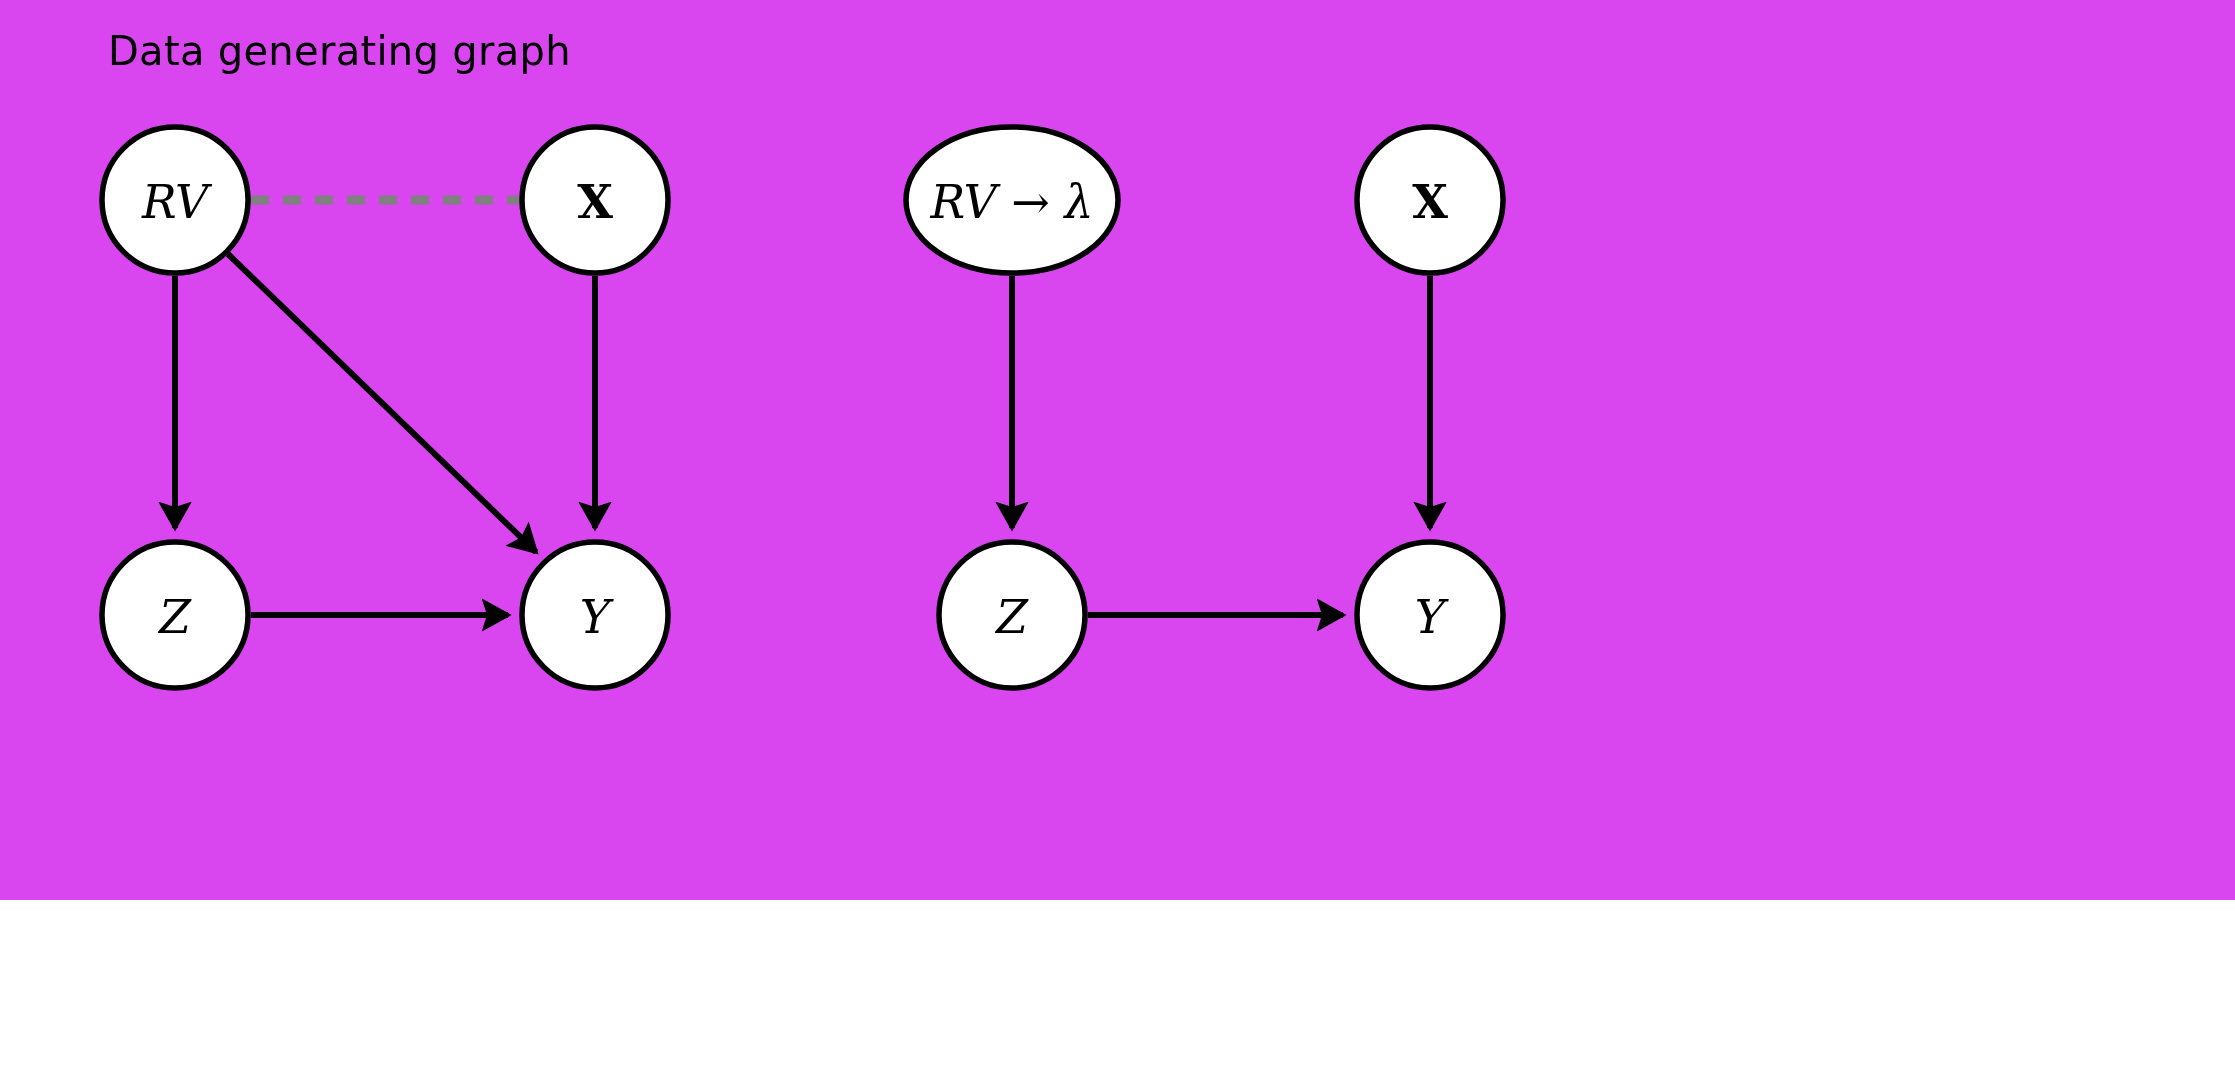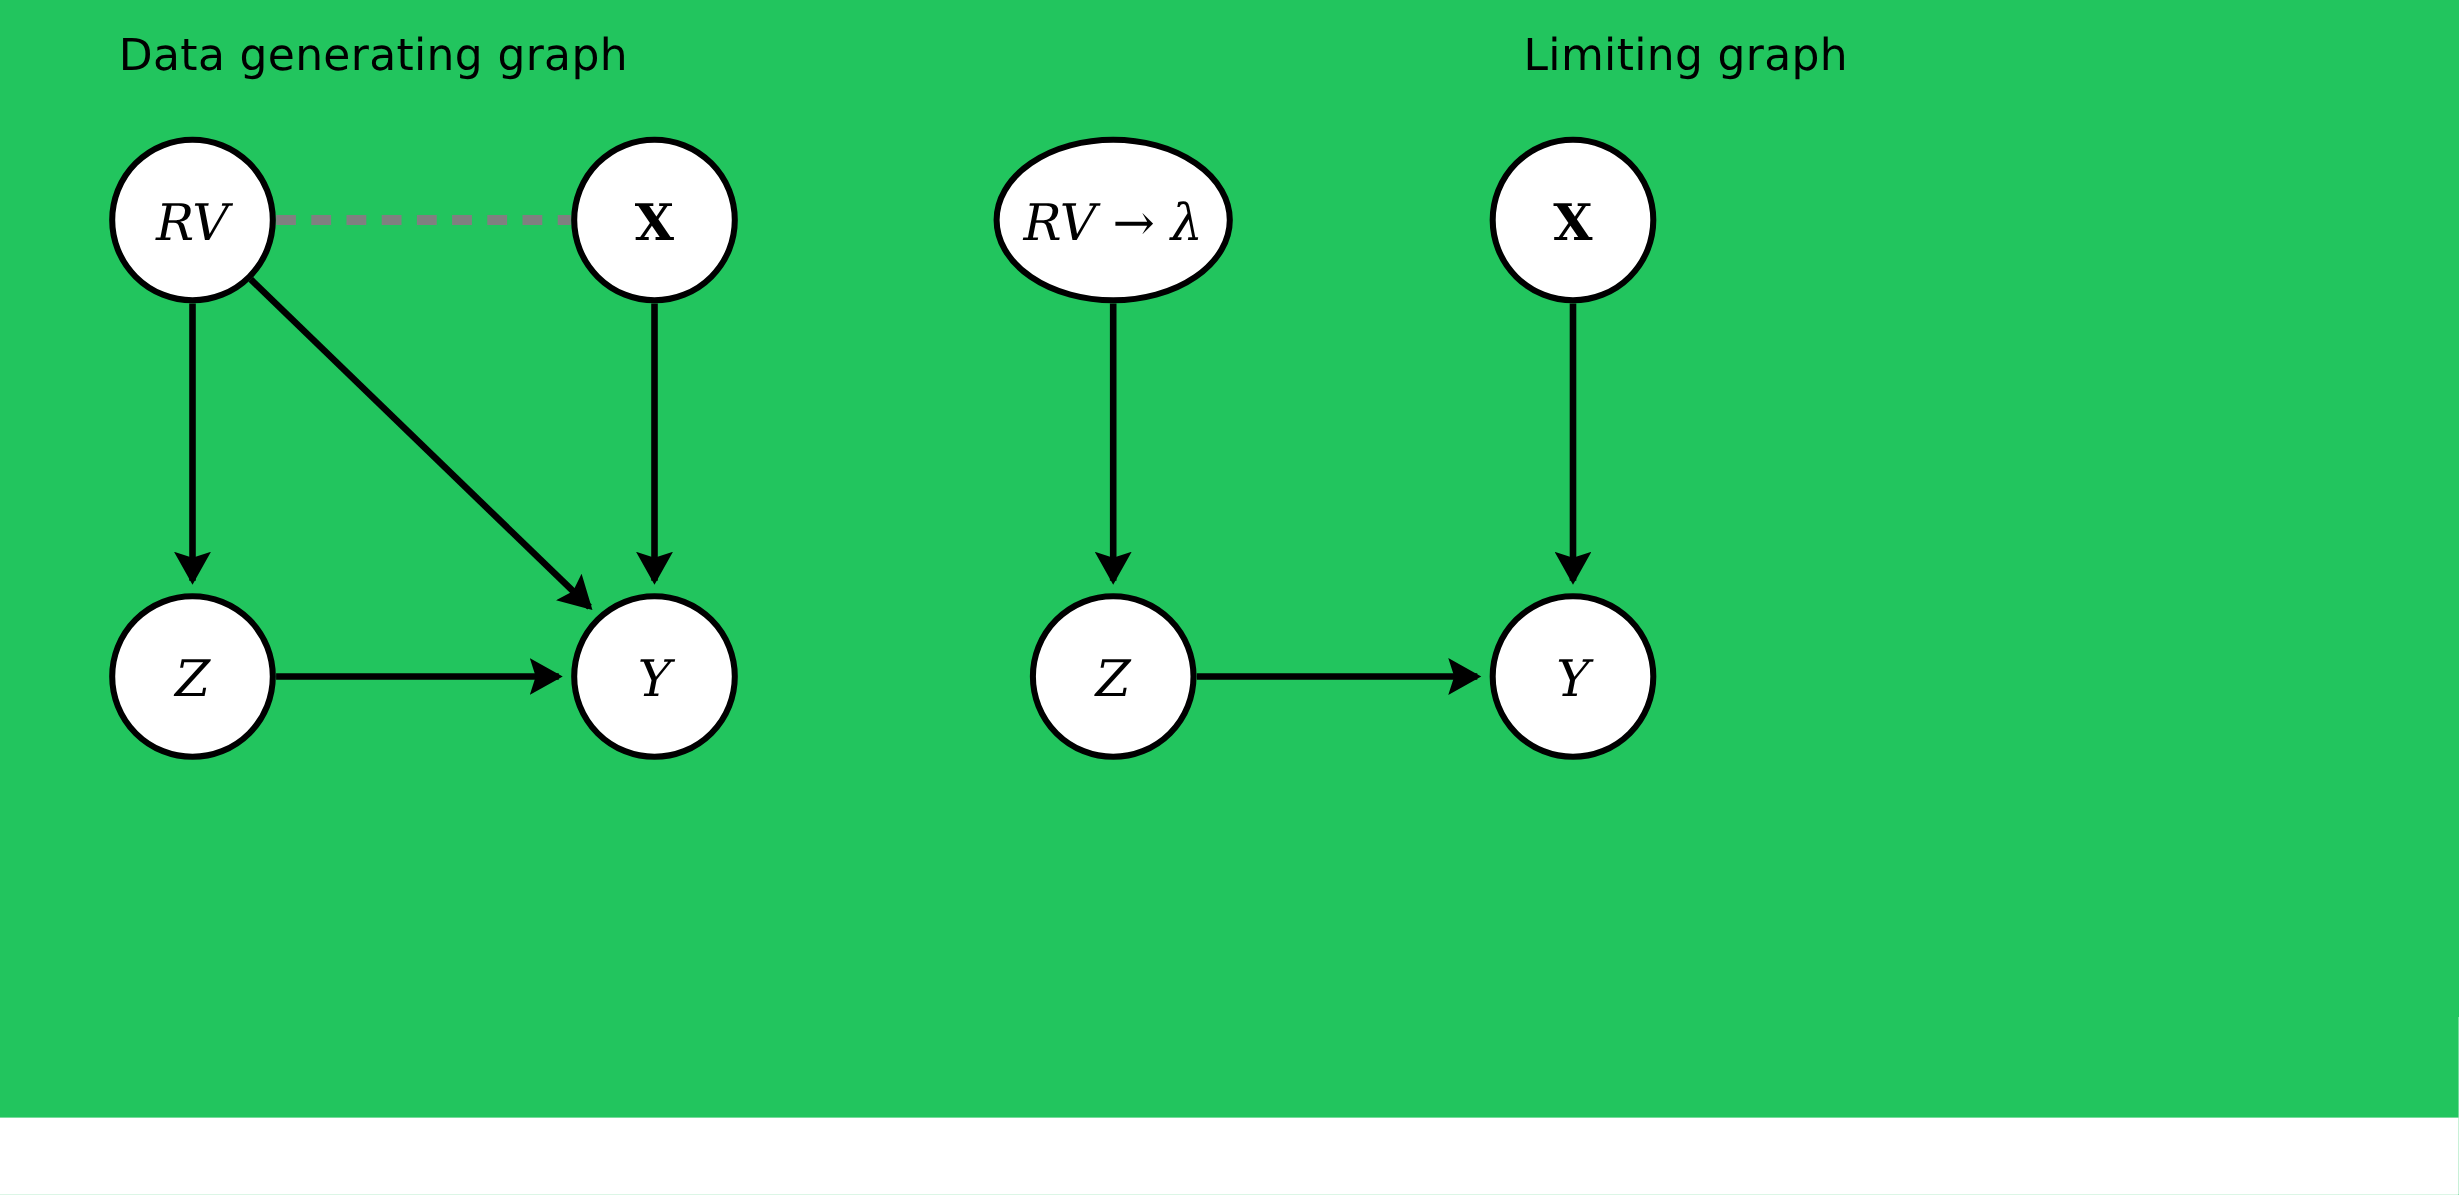--- a/index.html
+++ b/index.html
@@ -9,22 +9,22 @@
   }
   body {
     width: 2235px;
     height: 1086px;
     font-family: "DejaVu Sans", sans-serif;
     overflow: hidden;
   }
   #figure {
     position: relative;
     width: 2235px;
-    height: 1016px;
-    background: #22c55e;
+    height: 900px;
+    background: #d946ef;
   }
   .panel-title {
     position: absolute;
     font-family: "DejaVu Sans", sans-serif;
     font-size: 40px;
     font-weight: 400;
     color: #000000;
     white-space: nowrap;
     letter-spacing: 0.3px;
   }
@@ -73,21 +73,20 @@
     dominant-baseline: central;
   }
 </style>
 </head>
 <body>
 
 <div id="figure">
 
   <div class="panel-title" id="title-left">Data generating graph</div>
 
-  <div class="panel-title" id="title-right">Limiting graph</div>
 
   <svg id="graph-canvas" viewBox="0 0 2235 1086">
     <defs>
       <marker id="arrowhead" markerWidth="5.2" markerHeight="5.6" refX="4.4" refY="2.8" orient="auto" markerUnits="strokeWidth">
         <path d="M0,0 L5.0,2.8 L0,5.6 L0.9,2.8 Z" fill="#000000"></path>
       </marker>
     </defs>
 
     <g>
 

